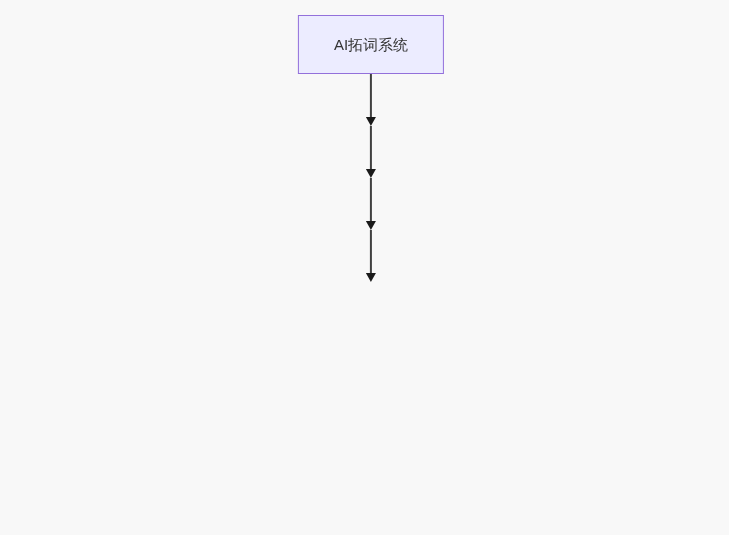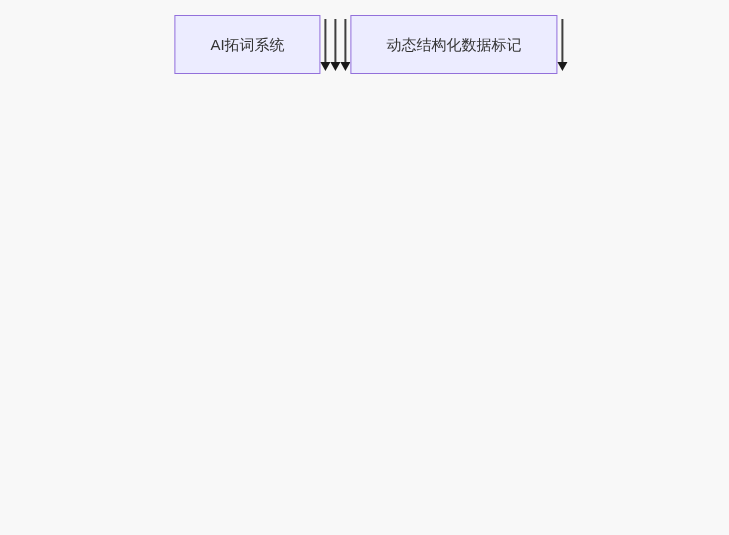--- a/index.html
+++ b/index.html
@@ -20,21 +20,21 @@
     top: 0;
     width: 729px;
     height: 535px;
   }
   .flow {
     position: absolute;
     left: 371px;
     top: 15px;
     transform: translateX(-50%);
     display: flex;
-    flex-direction: row;
+    flex-direction: column;
     align-items: center;
   }
   .node {
     box-sizing: border-box;
     background: var(--node-fill, #ECECFF);
     border: 1px solid var(--node-border, #9370DB);
     color: var(--text-color, #333333);
     font-size: 15px;
     line-height: 19px;
     padding: 19px 35px;
@@ -84,23 +84,20 @@
       <div class="line"></div>
       <div class="head"></div>
     </div>
 
 
     <div class="arrow">
       <div class="line"></div>
       <div class="head"></div>
     </div>
 
-    <div class="node">
-      <span>动态结构化数据标记</span>
-    </div>
 
     <div class="arrow">
       <div class="line"></div>
       <div class="head"></div>
     </div>
 
 
   </div>
 </div>
 

